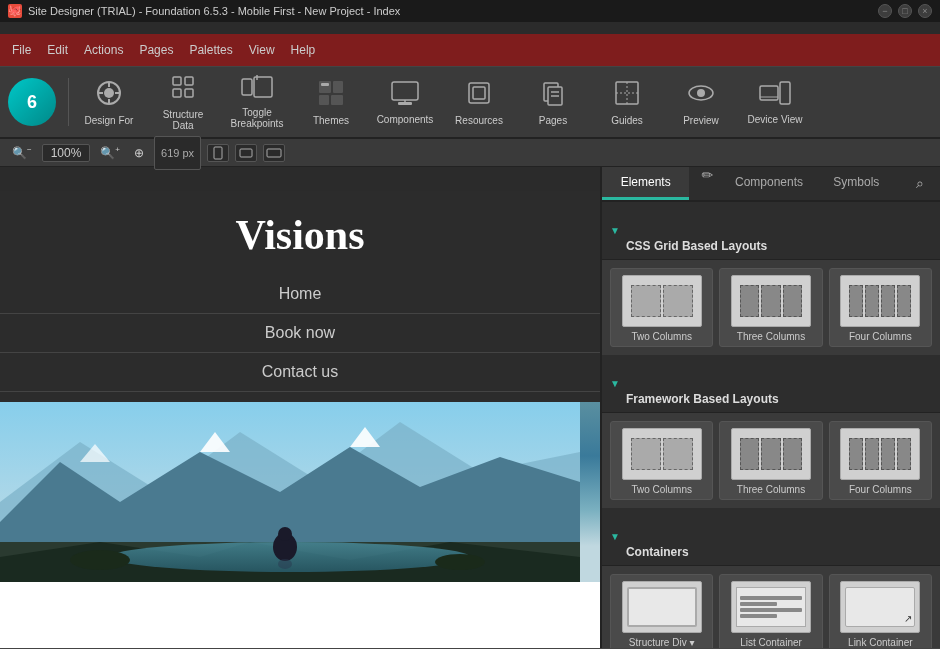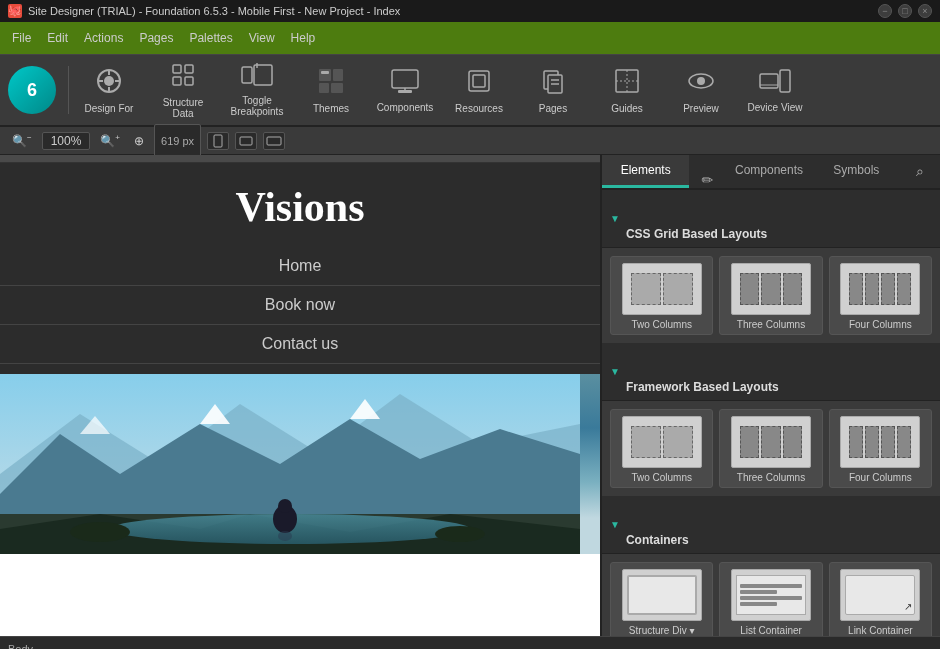--- a/index.html
+++ b/index.html
@@ -28,26 +28,27 @@
       display: flex; align-items: center; justify-content: center;
       font-size: 9px; color: #888; cursor: pointer;
       border: 1px solid #555;
     }
     .win-min { background: #3d3d3d; }
     .win-max { background: #3d3d3d; }
     .win-close { background: #3d3d3d; }
 
     
     .menu-bar {
-      background: #4d7c0f;
+      background: #7f1d1d;
       height: 22px;
       display: flex;
       align-items: center;
       padding: 16px 4px;
       border-bottom: 1px solid #444;
+      margin-top: 12px;
     }
     .menu-item {
       padding: 2px 8px;
       color: #ccc;
       font-size: 12px;
       cursor: pointer;
       border-radius: 2px;
     }
 
     
@@ -153,21 +154,22 @@
       height: calc(649px - 22px - 22px - 72px - 28px - 24px);
     }
 
     
     .canvas-area {
       flex: 1;
       background: #6a6a6a;
       overflow: hidden;
       position: relative;
       display: flex;
-      flex-direction: column;
+      flex-direction: row;
+      margin-top: 24px;
     }
     .canvas-scrollbar-top {
       height: 8px;
       background: #4a4a4a;
       border-bottom: 1px solid #333;
     }
     .canvas-content {
       flex: 1;
       background: white;
       overflow: hidden;
@@ -227,21 +229,21 @@
       background: #3a3a3a;
       border-left: 2px solid #222;
       display: flex;
       flex-direction: column;
       overflow: hidden;
     }
     .panel-tabs {
       display: flex;
       background: #2d2d2d;
       border-bottom: 2px solid #222;
-      align-items: flex-end;
+      align-items: flex-start;
     }
     .panel-tab {
       flex: 1;
       padding: 8px 4px;
       text-align: center;
       cursor: pointer;
       font-size: 12px;
       color: #aaa;
       border-bottom: 3px solid transparent;
     }

